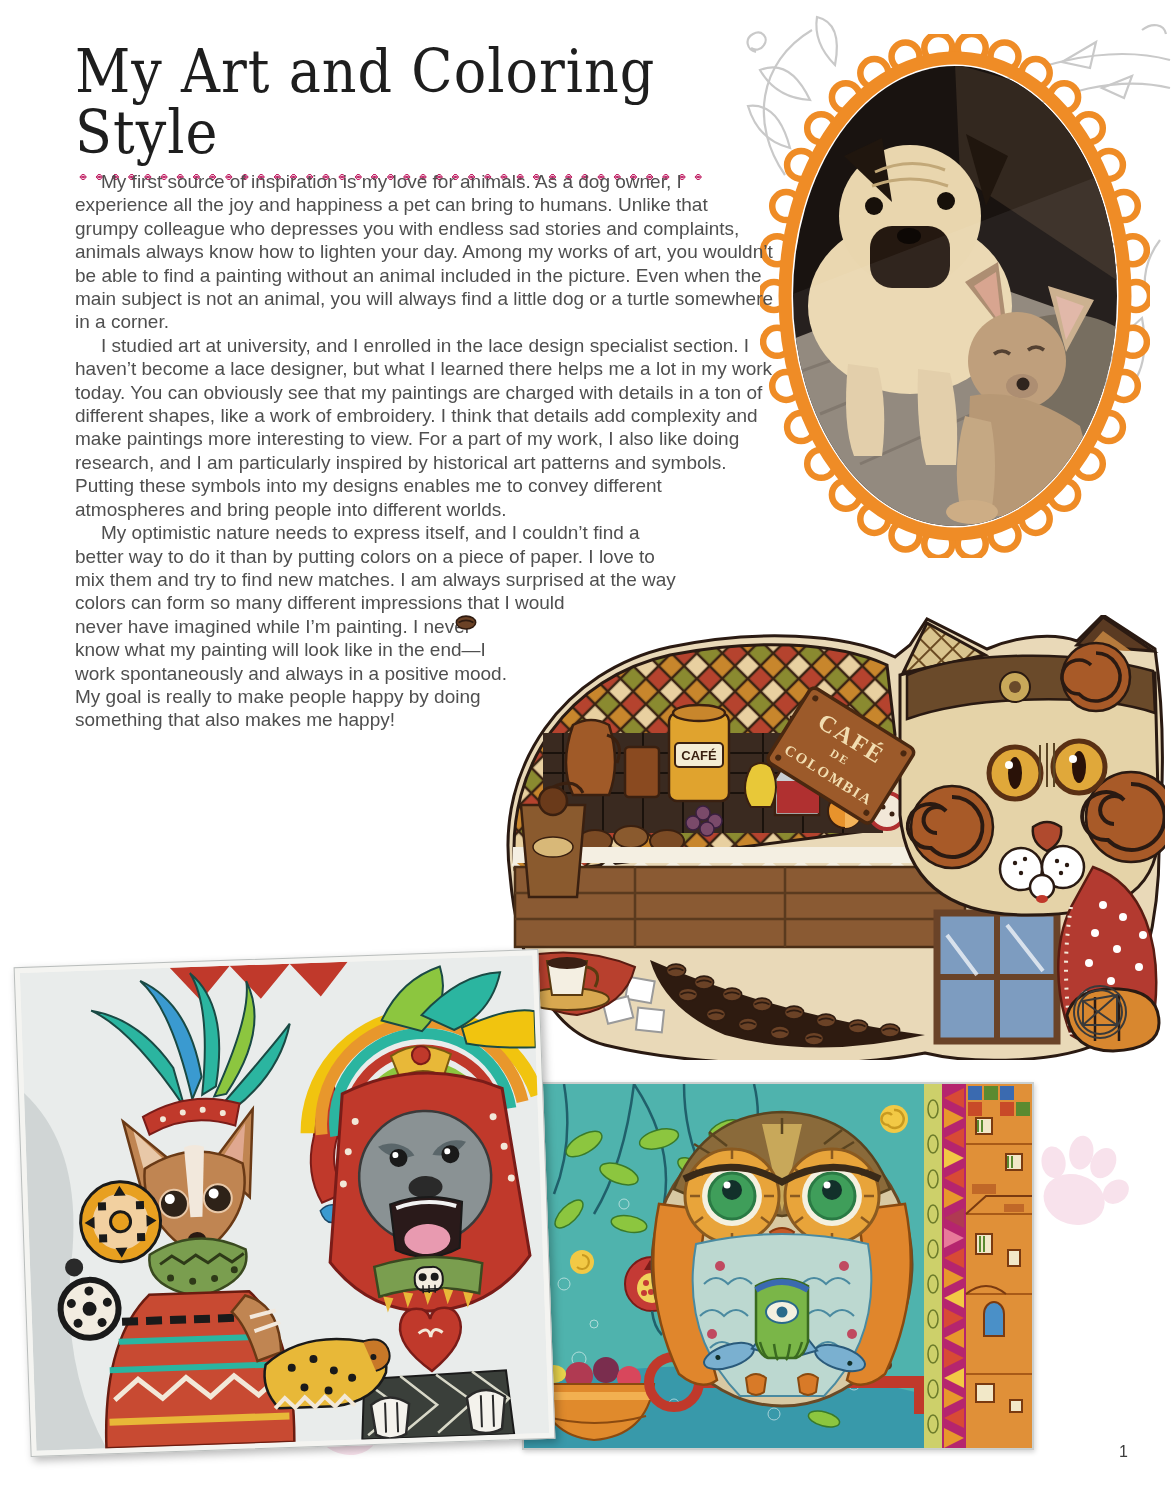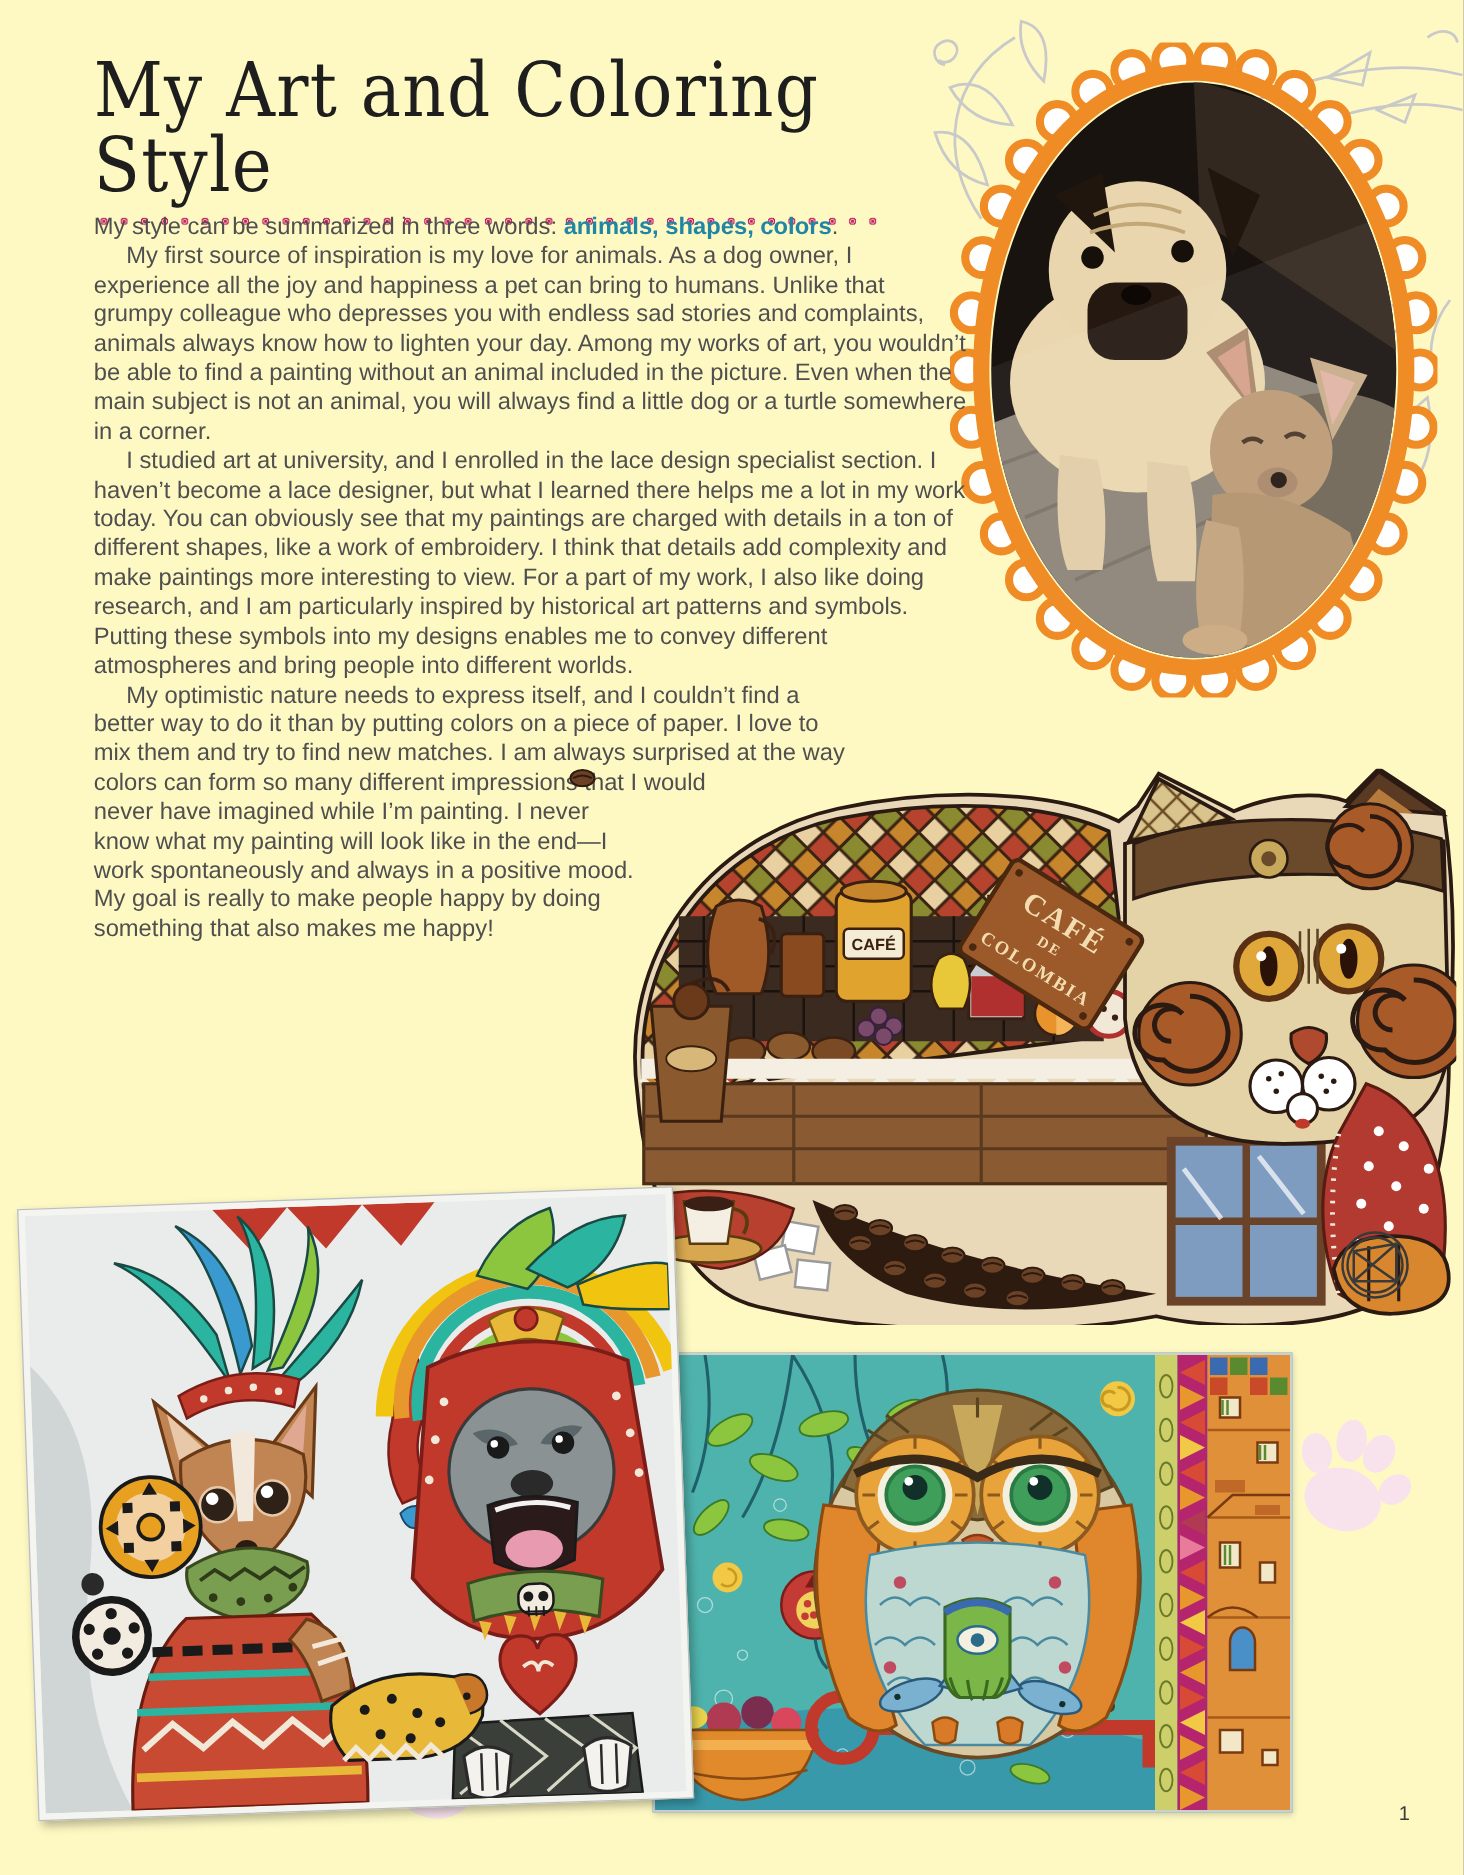--- a/index.html
+++ b/index.html
@@ -1,16 +1,16 @@
 <!DOCTYPE html>
 <html><head>
 <meta charset="utf-8">
 <style>
   html,body{margin:0;padding:0;background:#888;}
-  .page{position:relative;width:1171px;height:1500px;background:#fef9c3;overflow:hidden;
+  .page{position:relative;width:1171px;height:1500px;background:#ffffff;overflow:hidden;
         font-family:"Liberation Sans",sans-serif;}
   
   .hdr{position:absolute;left:75px;top:42px;width:700px;}
   h1.title{margin:0;font-family:"DejaVu Serif",serif;font-weight:400;font-size:54px;
            letter-spacing:1px;color:#1e1e1e;line-height:1.0;transform:scaleY(1.12);transform-origin:left top;}
   .dotline{margin-top:22px;width:630px;height:10px;
            background-image:radial-gradient(circle,#c01f63 0 1px,rgba(192,31,99,.25) 1.4px 1.8px,#c01f63 2.1px 2.9px,rgba(192,31,99,0) 3.1px);
            background-size:16.2px 10px;background-repeat:repeat-x;background-position:0 50%;}
   
   .article{position:absolute;left:75px;top:170px;width:700px;color:#4f4f4f;
@@ -156,21 +156,20 @@
       <circle cx="263" cy="350" r="6.5" fill="#241810"></circle>
       <path d="M210,362 Q260,352 320,392 L345,482 L205,482 Z" fill="#b3926d"></path>
       <path d="M205,382 q-14,50 -4,96 l30,2 q8,-50 0,-92 Z" fill="#c2a37c"></path>
       <ellipse cx="212" cy="478" rx="26" ry="12" fill="#caa87e"></ellipse>
       <path d="M33,260 L370,130 L370,495 L33,495 Z" fill="#ffffff" opacity="0.06"></path>
     </g>
   </svg>
 
 
   <div class="article">
-    <p><span>My style can be summarized in three words: </span><span class="kw">animals</span><span class="kw">, </span><span class="kw">shapes</span><span class="kw">, </span><span class="kw">colors</span><span class="kend">.</span></p>
     <p class="ind">My first source of inspiration is my love for animals. As a dog owner, I experience all the joy and happiness a pet can bring to humans. Unlike that grumpy colleague who depresses you with endless sad stories and complaints, animals always know how to lighten your day. Among my works of art, you wouldn’t be able to find a painting without an animal included in the picture. Even when the main subject is not an animal, you will always find a little dog or a turtle somewhere in a corner.</p>
     <p class="ind">I studied art at university, and I enrolled in the lace design specialist section. I haven’t become a lace designer, but what I learned there helps me a lot in my work today. You can obviously see that my paintings are charged with details in a ton of different shapes, like a work of embroidery. I think that details add complexity and make paintings more interesting to view. For a part of my work, I also like doing research, and I am particularly inspired by historical art patterns and symbols. Putting these symbols into my designs enables me to convey different atmospheres and bring people into different worlds.</p>
     <div class="sp spA"></div>
     <div class="sp spB"></div>
     <div class="sp spC"></div>
     <p class="ind">My optimistic nature needs to express itself, and I couldn’t find a better way to do it than by putting colors on a piece of paper. I love to mix them and try to find new matches. I am always surprised at the way colors can form so many different impressions that I would never have imagined while I’m painting. I never know what my painting will look like in the end—I work spontaneously and always in a positive mood. My goal is really to make people happy by doing something that also makes me happy!</p>
   </div>
 
   <svg class="cat-art" width="710" height="445" viewBox="0 0 710 445">
     <defs>

